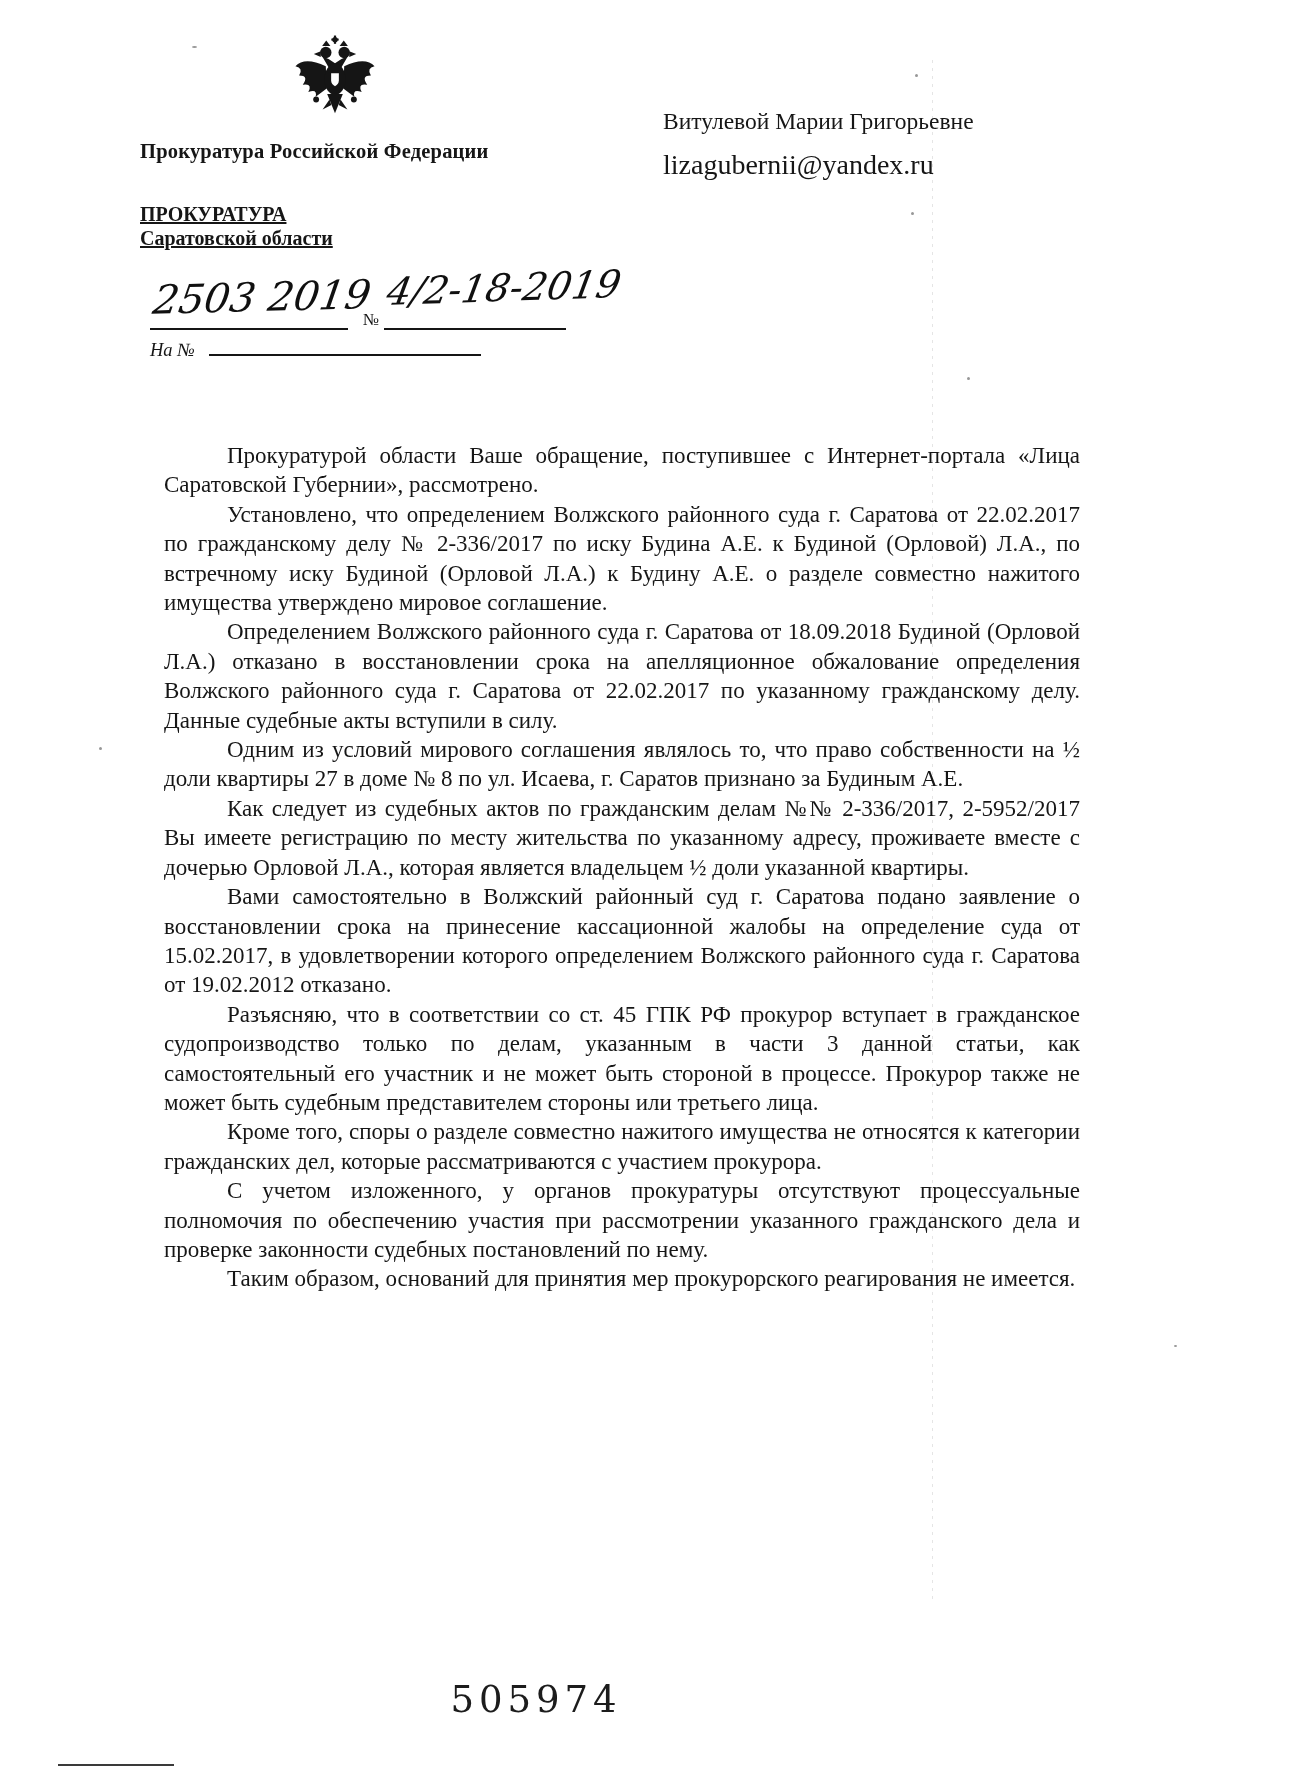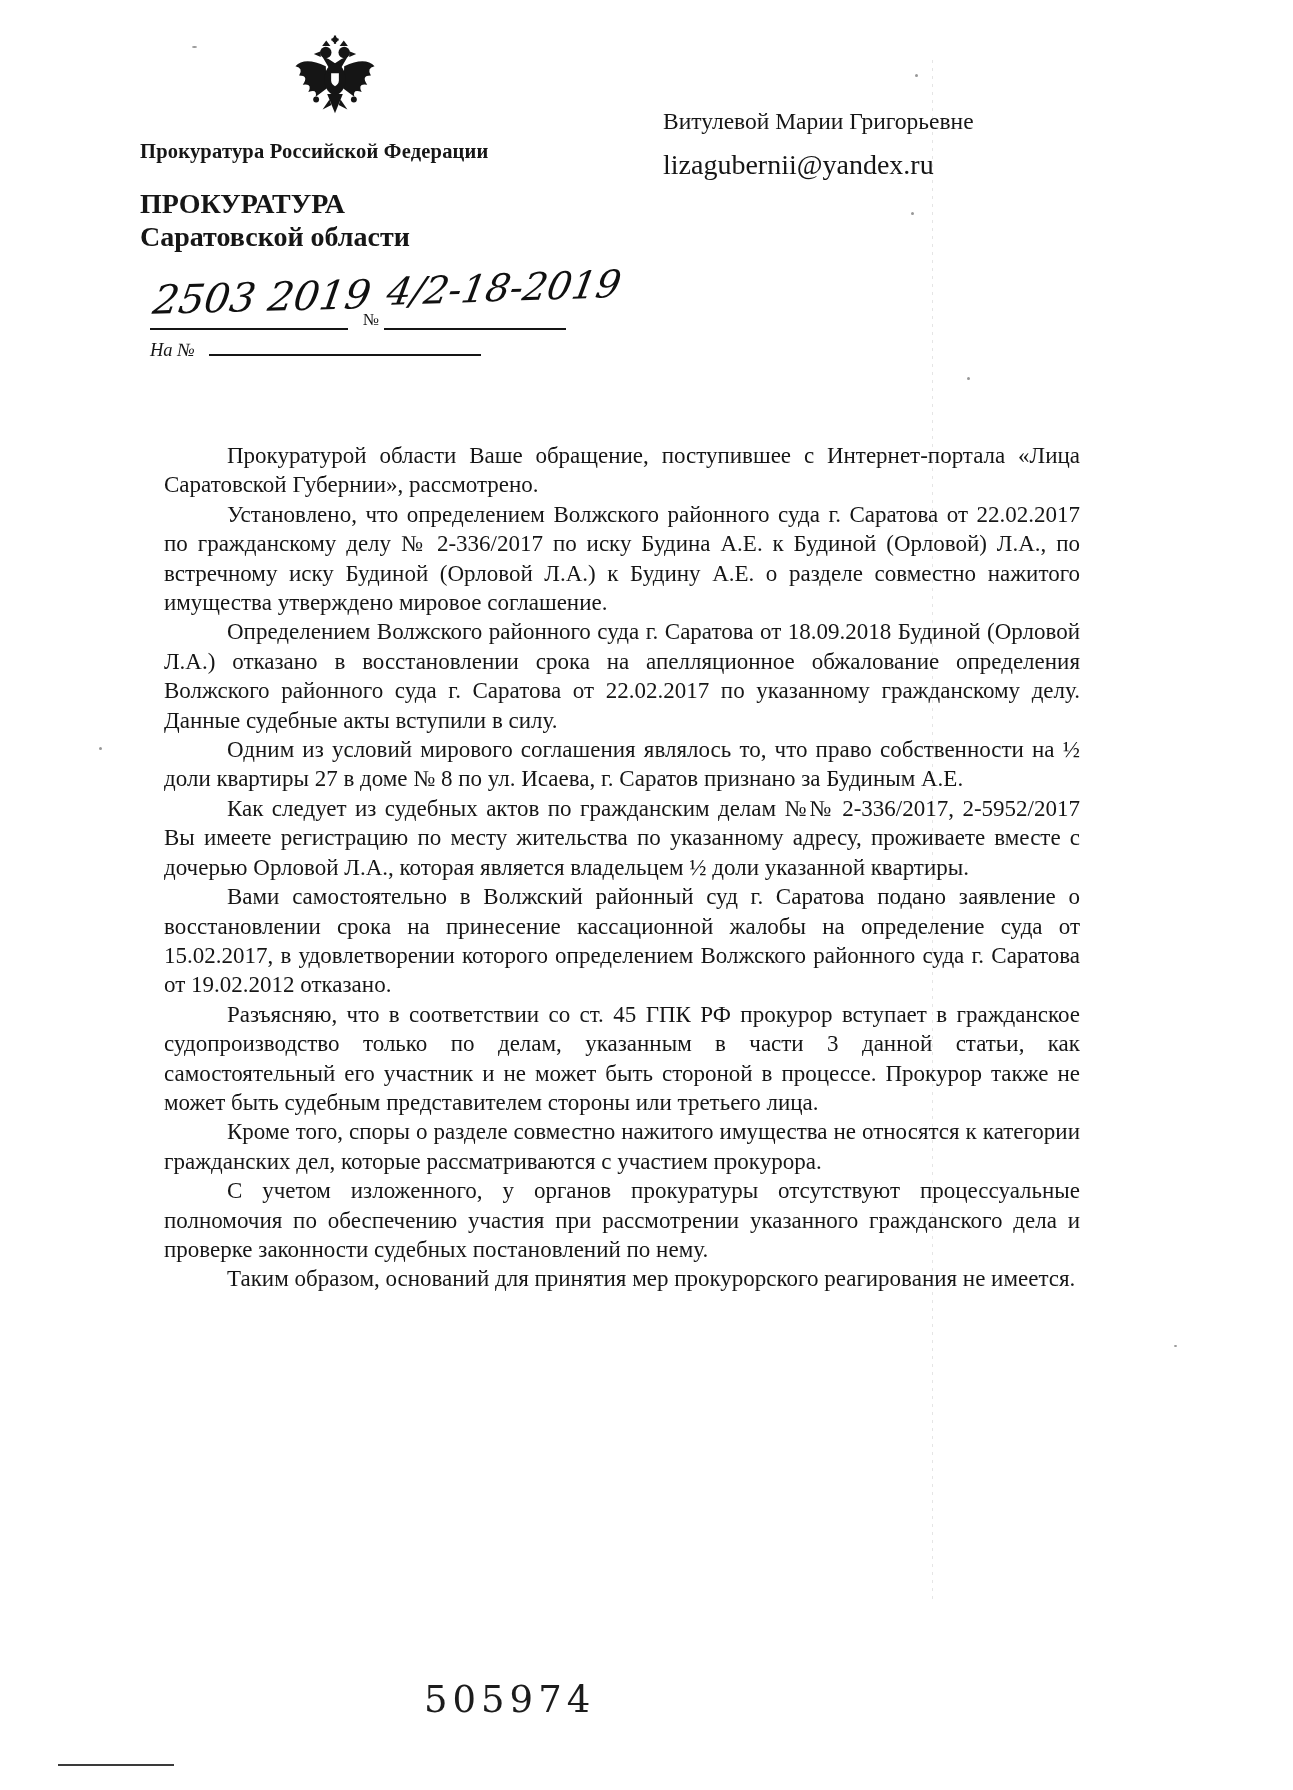--- a/index.html
+++ b/index.html
@@ -25,22 +25,22 @@
     position:absolute; left:140px; top:34px; width:390px;
     text-align:left;
   }
   .arms { display:block; margin:0 auto; }
   .org-parent {
     margin-top:10px;
     font-size:20.5px; font-weight:bold; letter-spacing:.2px;
     white-space:nowrap;
   }
   .org-name {
-    margin-top:24px;
-    font-size:28px; font-weight:bold; line-height:1.18;
+    margin-top:40px;
+    font-size:20px; font-weight:bold; line-height:1.18;text-decoration:underline;
   }
   .address {
     margin-top:30px;
     font-size:19.5px; line-height:1.35;
   }
 
   
   .ref-row { position:absolute; left:150px; top:278px; width:470px; height:64px; }
   .handwritten {
     font-family:"DejaVu Serif", serif;
@@ -74,21 +74,21 @@
   .body-text {
     position:absolute; left:164px; top:441px; width:916px;
     font-size:23px; line-height:29.4px;
     text-align:justify;
   }
   .body-text p { margin:0; text-indent:63px; }
 
   
   .stamp {
     position:absolute; left:424px; top:1678px; width:224px;
-    text-align:left;
+    text-align:center;
     font-family:"DejaVu Serif", serif;
     font-size:37px; letter-spacing:5px;
     color:#1c1c1c;
   }
   .footer-line { position:absolute; left:58px; top:1764px; width:116px; border-top:2.6px solid #3a3a3a; }
 </style>
 </head>
 <body>
 
 <div class="page">

